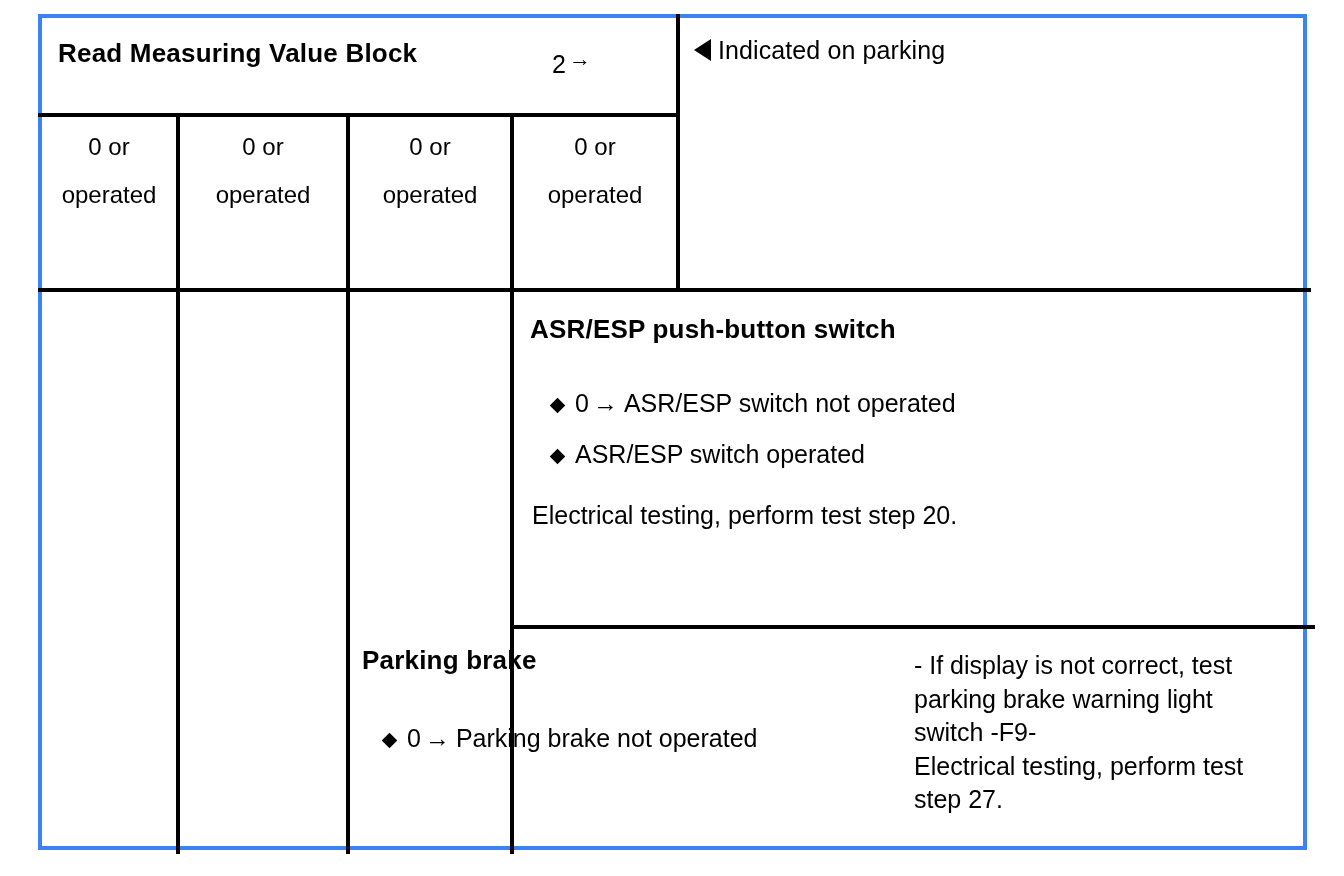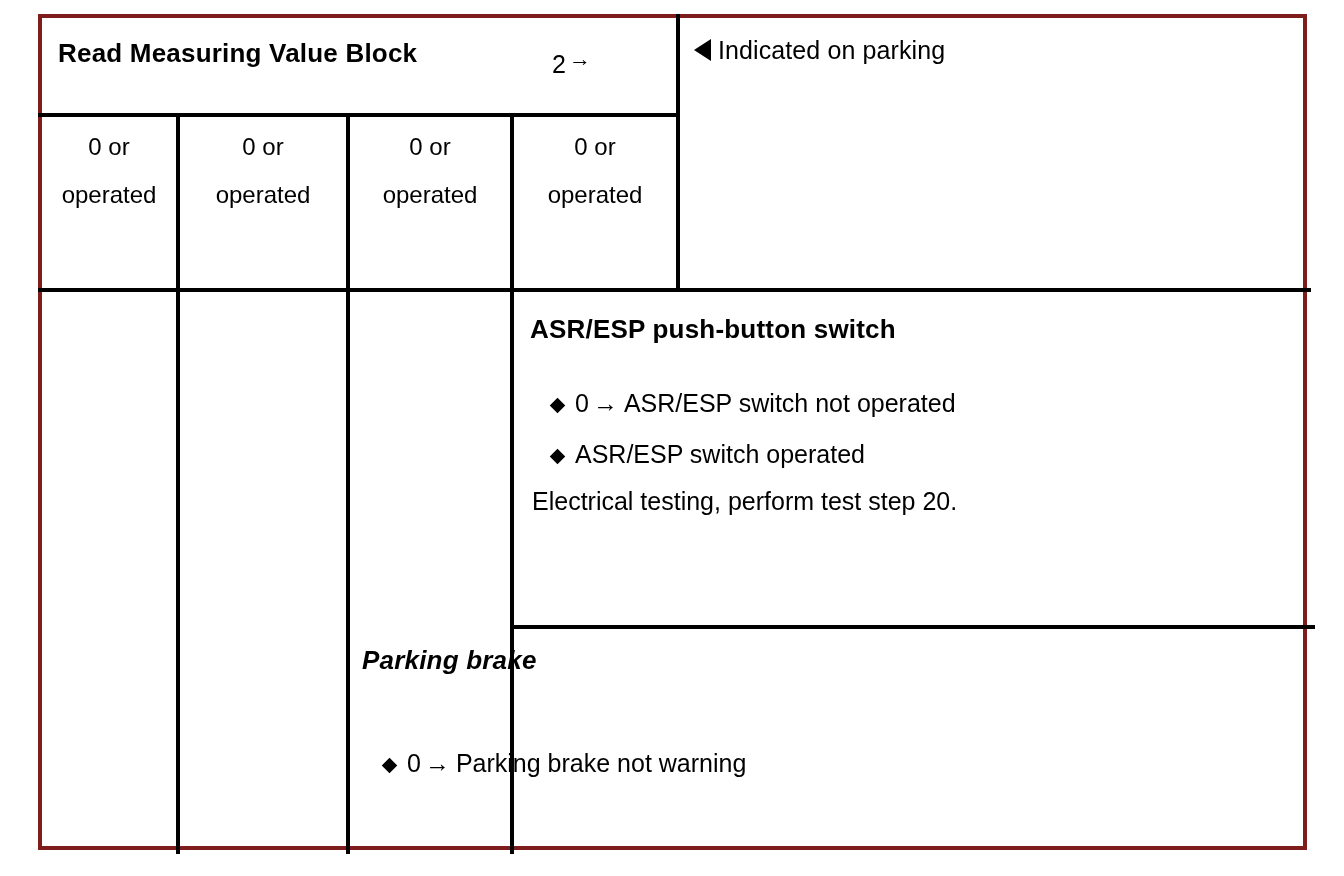--- a/index.html
+++ b/index.html
@@ -17,21 +17,21 @@
   }
 
   
   #table-root {
     position: absolute;
     left: 38px;
     top: 14px;
     width: 1269px;   
     height: 836px;   
     box-sizing: border-box;
-    border: 4px solid #7f1d1d;
+    border: 4px solid #3b82f6;
     background: #fff;
   }
 
   
   .cell {
     position: absolute;
     box-sizing: border-box;
     background: transparent;
   }
 
@@ -158,32 +158,39 @@
   <div class="cell" style="left:138px; top:274px; width:166px; height:562px;"></div>
   <div class="cell" style="left:308px; top:274px; width:160px; height:333px;"></div>
 
   <div class="cell" style="left:472px; top:274px; width:797px; height:404px; padding:22px 0 0 16px;">
     <div class="heading-main" style="margin-bottom:44px;">ASR/ESP push-button switch</div>
 
     <div class="bullet-row" style="margin-left:22px;">
       <span class="dia"></span><span class="zero">0</span><span class="arr">→</span><span>ASR/ESP switch not operated</span>
     </div>
 
-    <div class="bullet-row" style="margin-left:22px; margin-bottom:16px;">
+    <div class="bullet-row" style="margin-left:22px; margin-bottom:30px;">
       <span class="dia"></span><span>ASR/ESP switch operated</span>
     </div>
 
     <div style="margin-left:2px;">
       <span class="note-line">Electrical testing, perform test step 20.</span>
     </div>
   </div>
 
   <div class="cell" style="left:308px; top:611px; width:560px; height:225px; padding:16px 0 0 12px;">
-    <div class="heading-main" style="margin-bottom:73px;font-style:italic;">Parking brake</div>
+    <div class="heading-main" style="margin-bottom:48px;">Parking brake</div>
 
     <div class="bullet-row" style="margin-left:22px;">
-      <span class="dia"></span><span class="zero">0</span><span class="arr">→</span><span>Parking brake not warning</span>
+      <span class="dia"></span><span class="zero">0</span><span class="arr">→</span><span>Parking brake not operated</span>
     </div>
 
   </div>
 
+  <div class="cell rightnote" style="left:872px; top:611px; width:397px; height:225px; padding:20px 0 0 0px;">
+    <span>- If display is not correct, test</span>
+    <span>parking brake warning light</span>
+    <span>switch -F9-</span>
+    <span>Electrical testing, perform test</span>
+    <span>step 27.</span>
+  </div>
 
 </div>
 
 </body></html>

